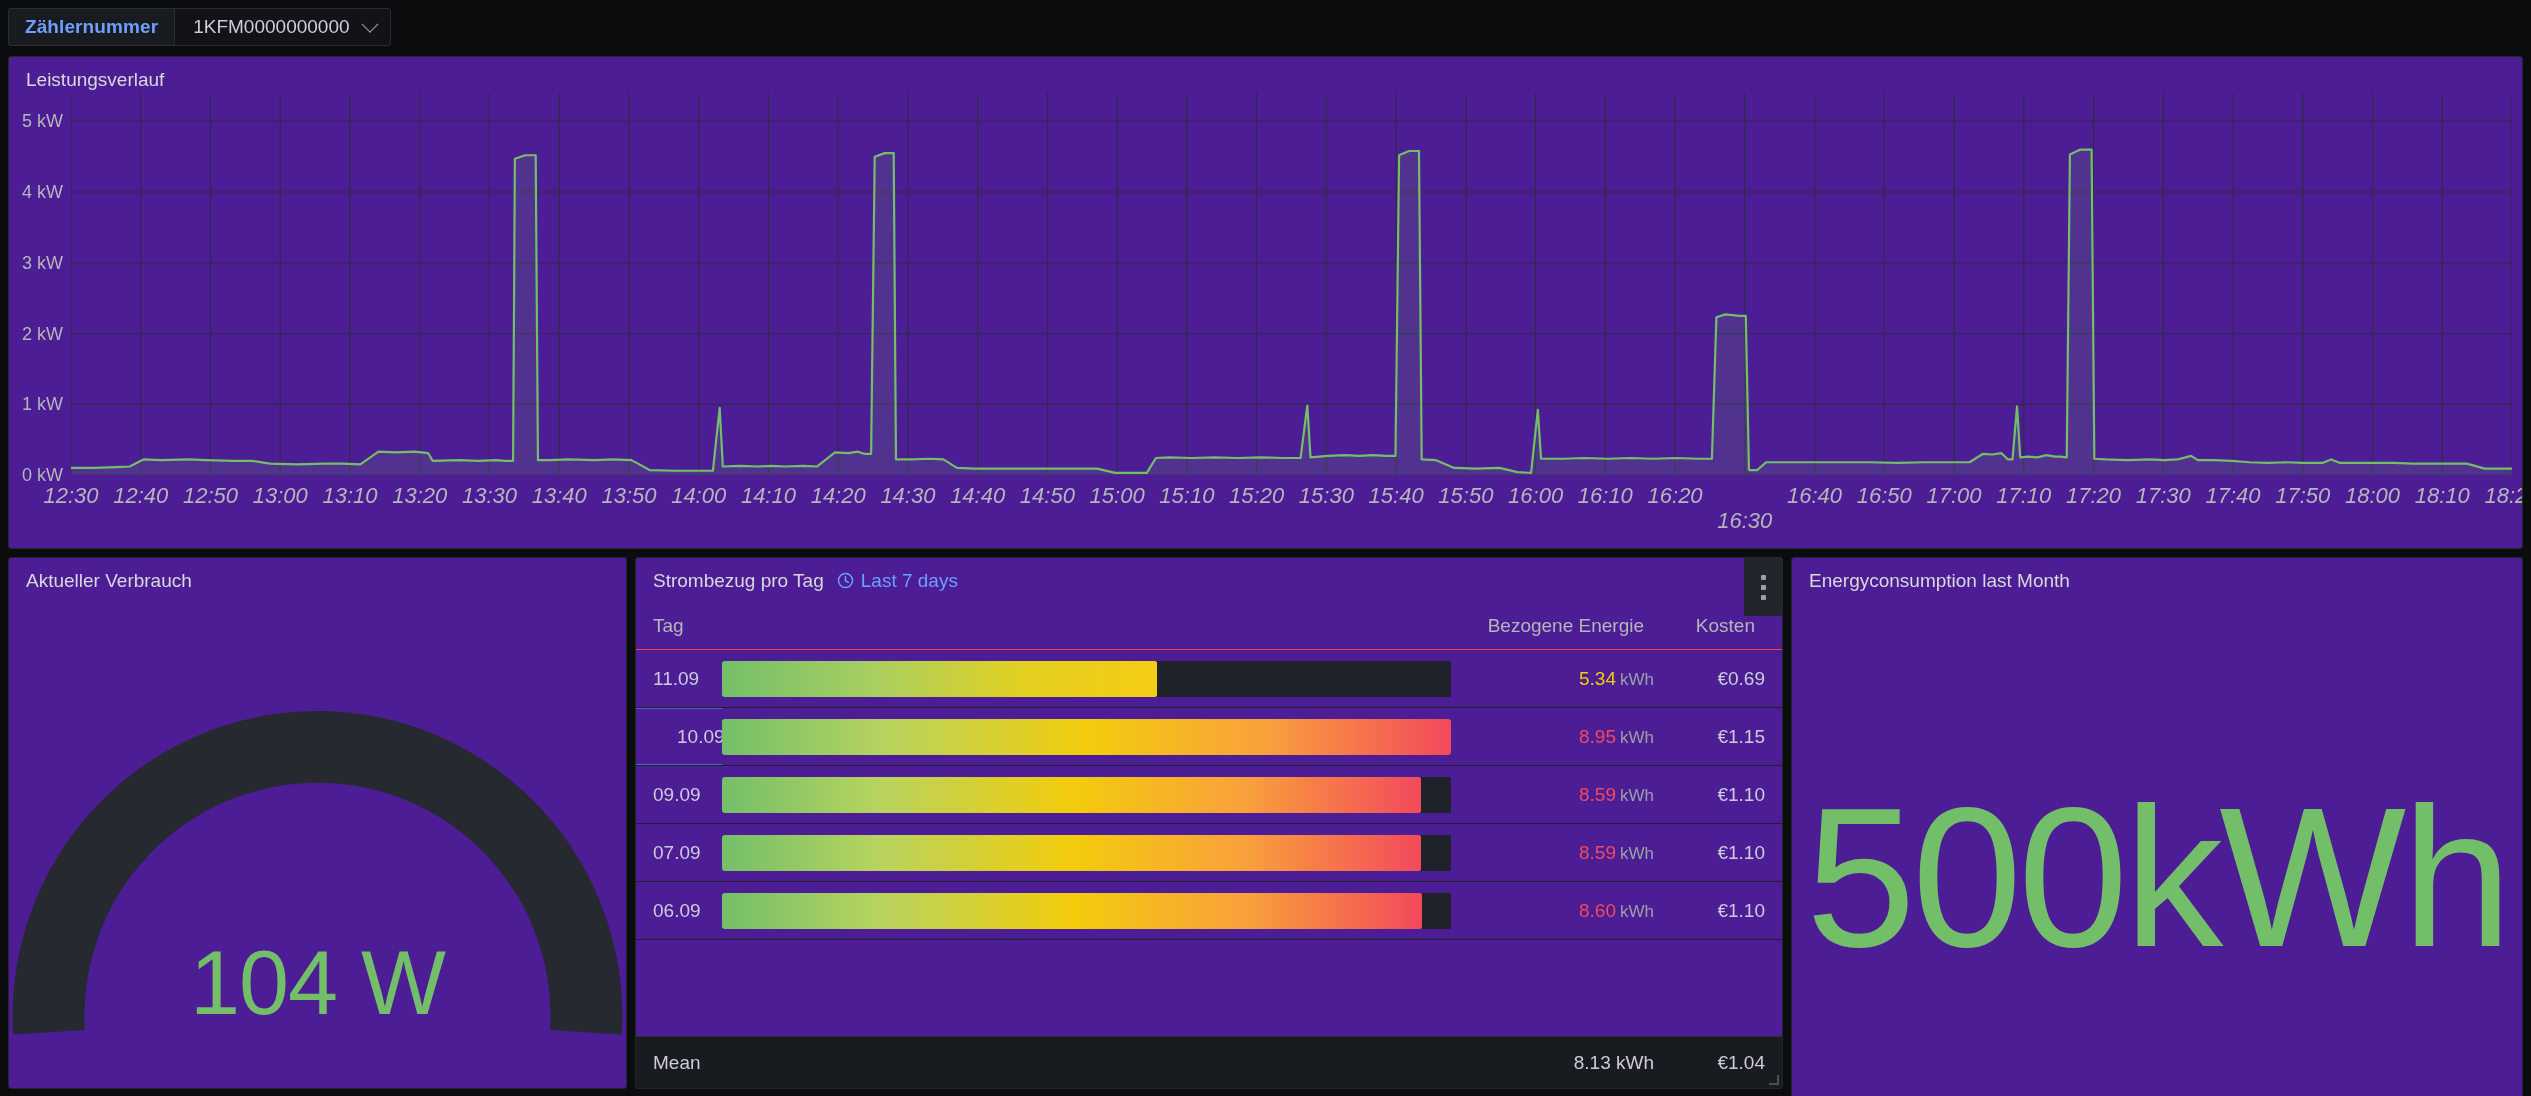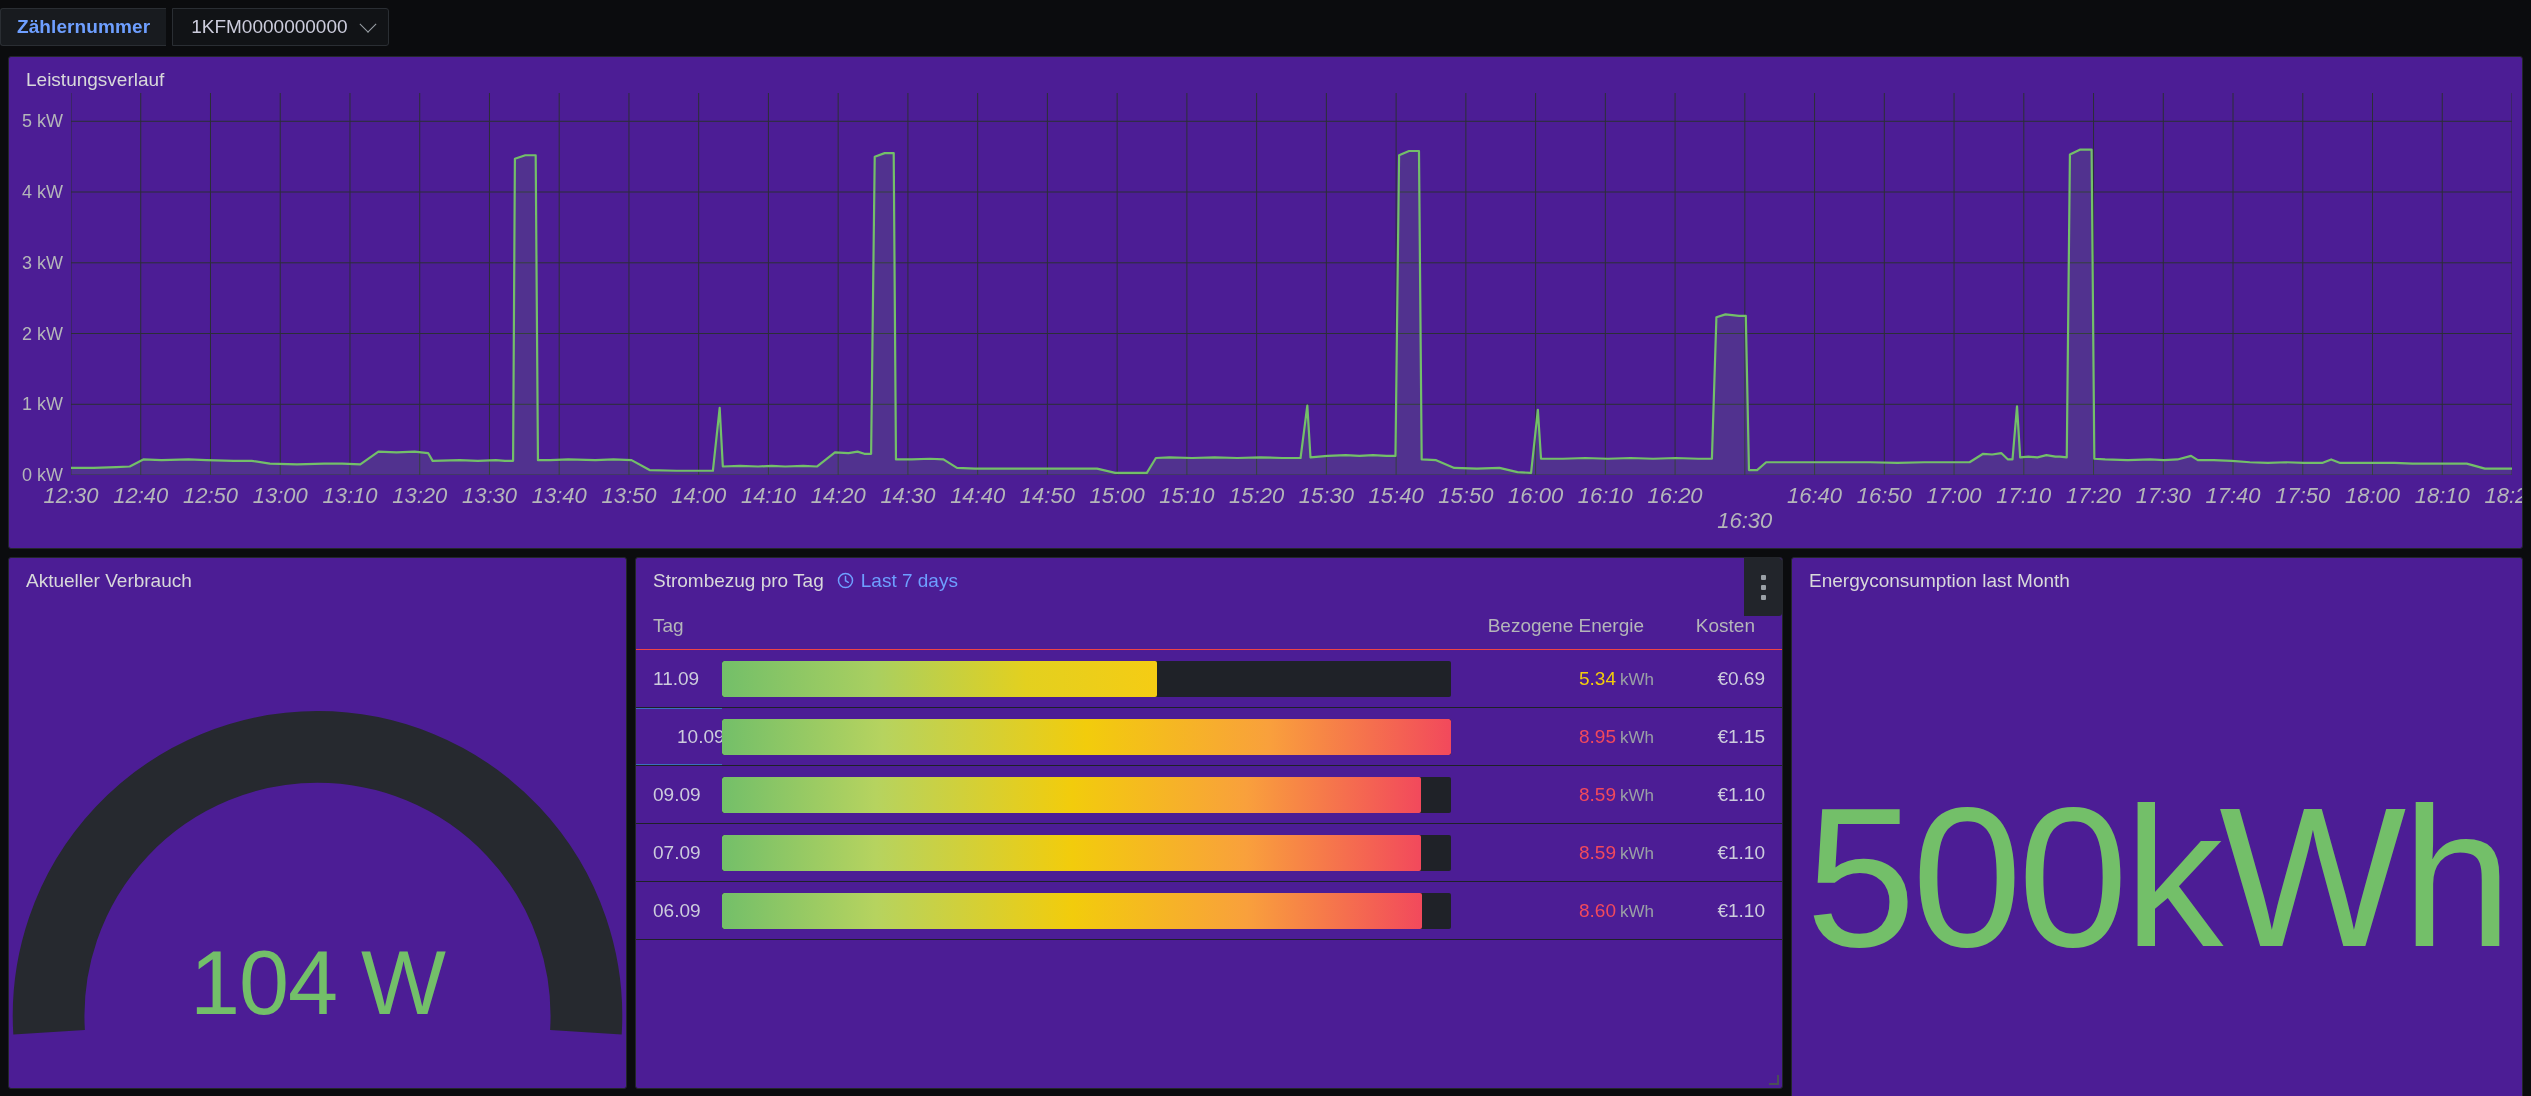--- a/index.html
+++ b/index.html
@@ -12,22 +12,22 @@
     font-family: "Liberation Sans", sans-serif;
     -webkit-font-smoothing: antialiased;
   }
   * { box-sizing: border-box; }
 
   
   .topbar {
     height: 54px;
     display: flex;
     align-items: center;
-    padding: 0 0;
-    gap: 6px;
+    padding: 0 8px;
+    gap: 0;
     background: #0b0c0e;
   }
   .var-label {
     height: 38px;
     display: flex;
     align-items: center;
     padding: 0 16px;
     background: #181b1f;
     border: 1px solid #2a2e33;
     border-right: none;
@@ -400,20 +400,26 @@
           <div class="c-tag">06.09</div>
           <div class="c-bar">
             <div class="bar-track">
               <div class="bar-fill" style="width:96%;background:linear-gradient(90deg,#73bf69 0%,#b6d35f 22%,#f2cc0c 50%,#f9a03c 75%,#f2495c 100%)"></div>
             </div>
           </div>
           <div class="c-energy cell-energy"><span style="color:#f2495c">8.60</span><span class="unit">kWh</span></div>
           <div class="c-cost">€1.10</div>
         </div>
       </div>
+    <div class="tbl-foot">
+      <div class="c-tag">Mean</div>
+      <div class="c-bar"></div>
+      <div class="c-energy">8.13 kWh</div>
+      <div class="c-cost">€1.04</div>
+    </div>
   </div>
   <div class="resize-grip"></div>
 </div>
 
 <div class="panel" id="stat-panel">
   <div class="panel-title">
     <span>Energyconsumption last Month</span>
   </div>
   <div class="stat-value">500kWh</div>
 </div>

